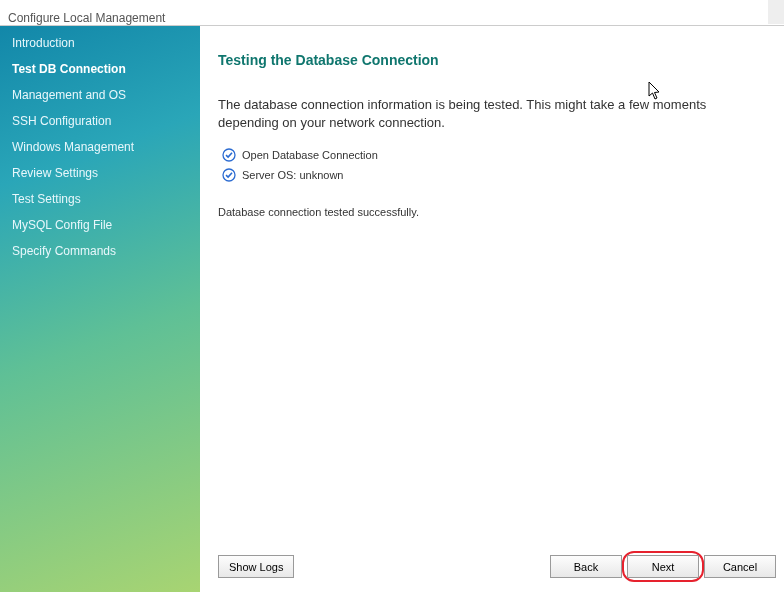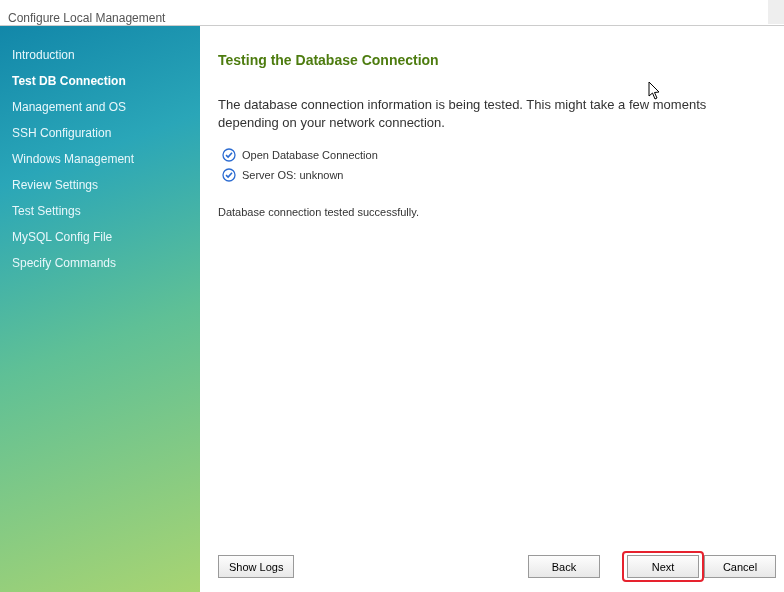--- a/index.html
+++ b/index.html
@@ -30,41 +30,41 @@
       height: 24px;
       background: #eee;
     }
     .body-wrap {
       display: flex;
       height: 566px;
     }
     .sidebar {
       width: 200px;
       background: linear-gradient(160deg, #1287a9 0%, #2aa6b8 25%, #5fc096 55%, #a8d472 100%);
-      padding-top: 16px;
+      padding-top: 4px;
       color: #d8f0f5;
     }
     .side-item {
       padding: 6px 12px;
       font-size: 12px;
       color: #e8f7fb;
       cursor: pointer;
     }
     .side-item.active {
       font-weight: bold;
       color: #ffffff;
     }
     .main {
       flex: 1;
       padding: 26px 18px 0 18px;
       position: relative;
       color: #333;
     }
     .heading {
-      color: #4d7c0f;
+      color: #0f766e;
       font-size: 14px;
       font-weight: bold;
       margin-bottom: 28px;
     }
     .desc {
       font-size: 13px;
       line-height: 1.4;
       margin-bottom: 16px;
     }
     .checks { margin-left: 4px; }
@@ -99,24 +99,24 @@
       border: 1px solid #9a9a9a;
       font-family: inherit;
       font-size: 11px;
       cursor: pointer;
       padding: 0 10px;
       text-align: center;
     }
     .spacer { flex: 1; }
     .next-highlight {
       border: 2px solid #e6222e;
-      border-radius: 4px;
+      border-radius: 12px;
       padding: 2px 3px;
       display: inline-flex;
-      margin-left: 22px;
+      margin-left: 0;
     }
     .next-highlight .btn { margin: 0; }
     .cursor {
       position: absolute;
       top: 55px;
       right: 120px;
       pointer-events: none;
     }
   </style>
 </head>

